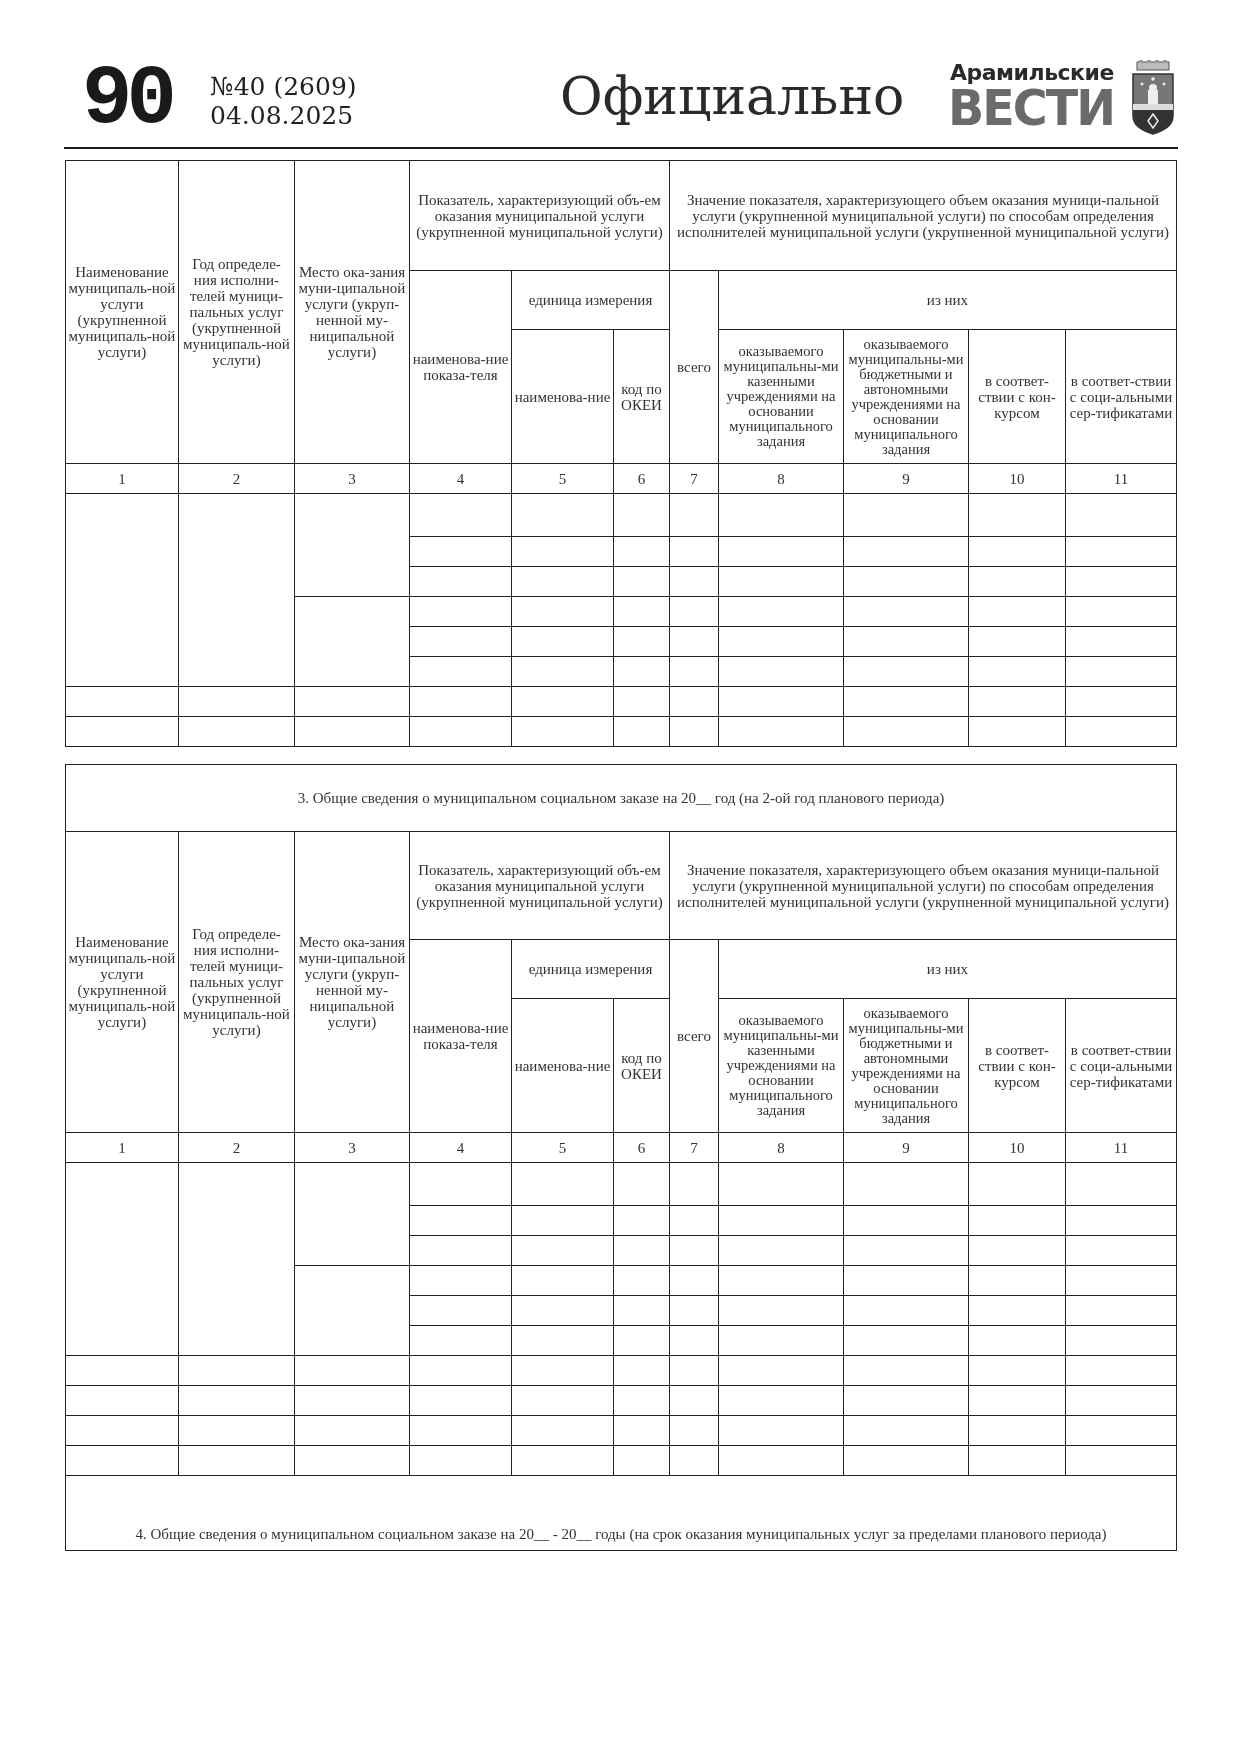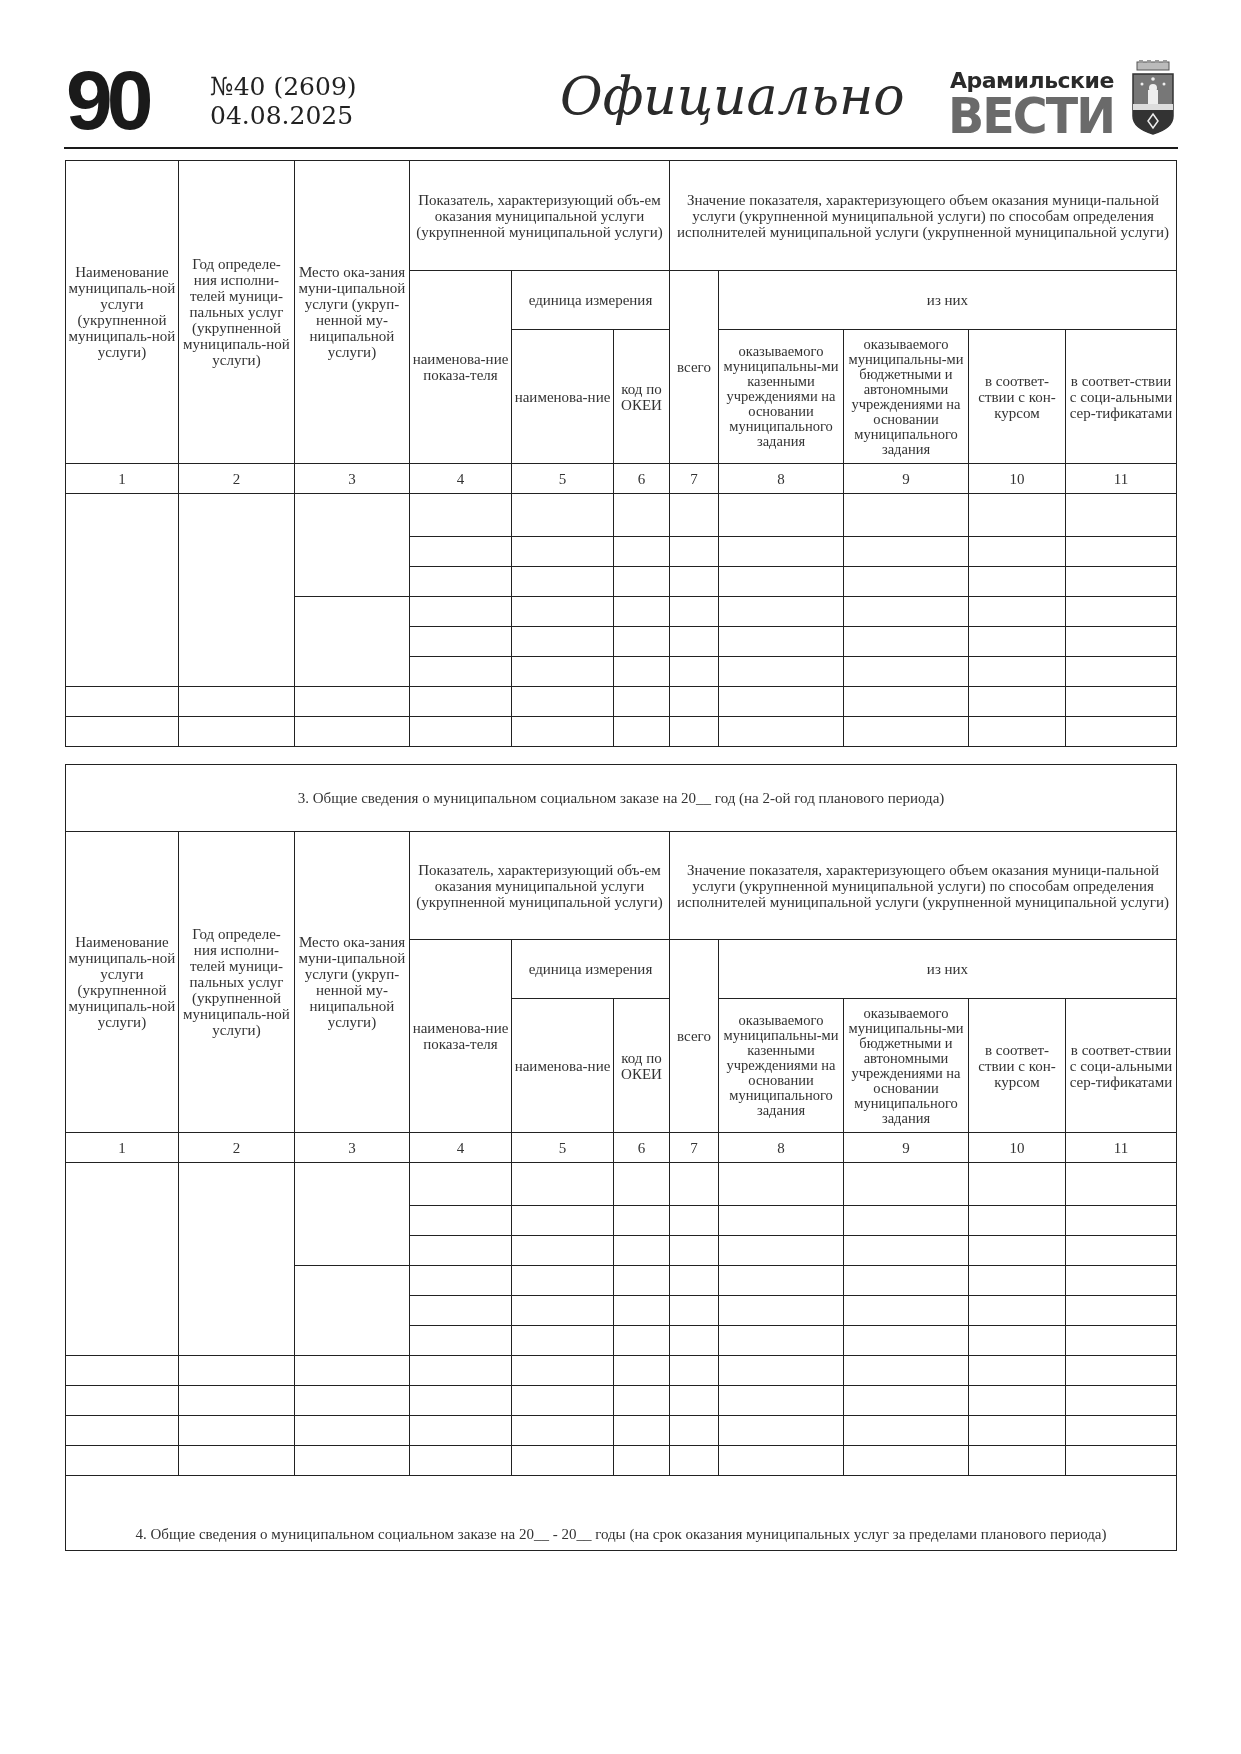--- a/index.html
+++ b/index.html
@@ -1,20 +1,20 @@
 <!DOCTYPE html>
 <html><head>
 <meta charset="utf-8">
 <style>
   html, body { margin: 0; padding: 0; background: #ffffff; }
   body { width: 1241px; height: 1754px; position: relative; overflow: hidden; font-family: "Liberation Serif", "DejaVu Serif", serif; color: #2a2a2a; }
-  .page-num { position: absolute; left: 66px; top: 58px; font-family: Liberation Sans, sans-serif; font-weight: bold; font-size: 84px; line-height: 84px; letter-spacing: -6px; color: #1a1a1a; }
+  .page-num { position: absolute; left: 82px; top: 58px; font-family: Liberation Mono, monospace; font-weight: bold; font-size: 84px; line-height: 84px; letter-spacing: -6px; color: #1a1a1a; }
   .issue { position: absolute; left: 210px; top: 72px; font-family: "DejaVu Serif", serif; font-size: 25px; line-height: 29px; color: #222; }
-  .section { position: absolute; left: 560px; top: 66px; font-family: "DejaVu Serif", serif; font-style: italic; font-size: 52px; line-height: 60px; color: #2a2a2a; }
-  .logo { position: absolute; left: 948px; top: 60px; width: 172px; height: 80px; margin-top: 8px; }
+  .section { position: absolute; left: 560px; top: 66px; font-family: "DejaVu Serif", serif; font-size: 52px; line-height: 60px; color: #2a2a2a; }
+  .logo { position: absolute; left: 948px; top: 60px; width: 172px; height: 80px; }
   .logo-top { position: absolute; left: 2px; top: 0; font-family: "DejaVu Sans", sans-serif; font-weight: bold; font-size: 22px; color: #2a2a2a; letter-spacing: -0.5px; }
   .logo-big { position: absolute; left: 0; top: 20px; font-family: "DejaVu Sans", sans-serif; font-weight: bold; font-size: 50px; line-height: 56px; color: #6a6a6a; letter-spacing: -2px; transform: scaleX(0.95); transform-origin: left; }
   .crest { position: absolute; left: 1128px; top: 60px; width: 50px; height: 76px; }
   .rule { position: absolute; left: 64px; top: 147px; width: 1114px; height: 2px; background: #1a1a1a; }
 
   table.grid { position: absolute; left: 65px; border-collapse: collapse; table-layout: fixed; }
   table.grid td { border: 1.5px solid #222; text-align: center; vertical-align: middle; font-size: 15px; line-height: 16px; padding: 0 2px; color: #333; overflow: hidden; }
   .t1 { top: 160px; }
   .t2 { top: 764px; }
   .title-cell { font-size: 15px !important; height: 66px; }

